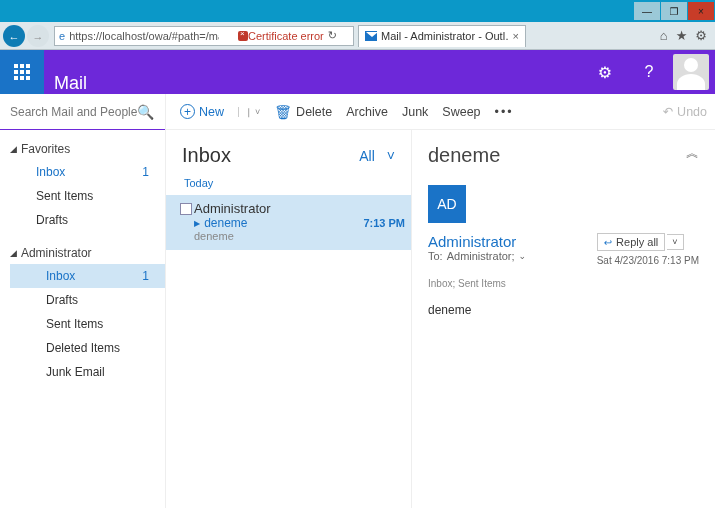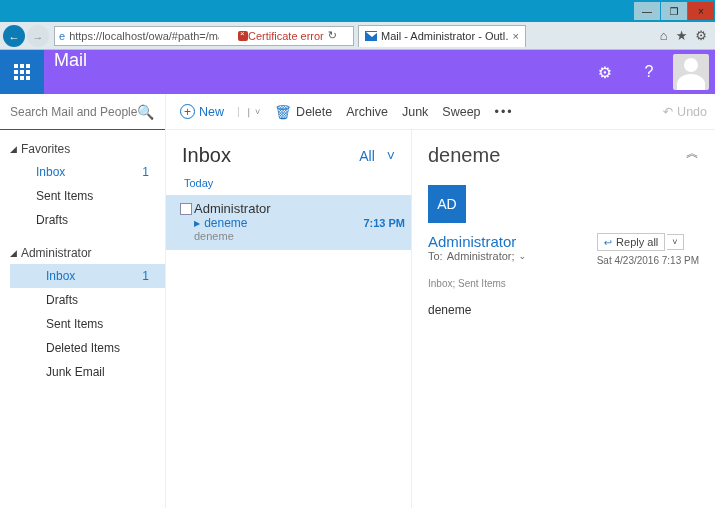--- a/index.html
+++ b/index.html
@@ -23,21 +23,21 @@
 .url-box .cert { position:absolute; right:16px; display:flex; align-items:center; color:#c0392b; }
 .url-box .cert .shield { width:10px;height:10px;background:#c0392b;border-radius:2px;position:relative;}
 .url-box .cert .shield::after{content:"×";position:absolute;color:#fff;font-size:8px;left:2px;top:-2px;}
 .tab { flex:0 0 168px; height:22px; background:#fff; border:1px solid #a8b4ba; border-bottom:none; display:flex; align-items:center; padding:0 6px; margin-left:2px; gap:4px; color:#333; overflow:hidden; white-space:nowrap;}
 .tab .owa-ico { width:12px;height:10px;background:#1a73c7;border:1px solid #1a73c7; position:relative;}
 .tab .owa-ico::after{content:"";position:absolute;left:0;top:0;border-left:6px solid transparent;border-right:6px solid transparent;border-top:5px solid #fff;}
 .ie-right { margin-left:auto; display:flex; gap:8px; padding-right:8px; color:#555; font-size:13px;}
 .ie-right span{cursor:default;}
 
 
-.suite { height:44px; background:#8b5cf6; color:#fff; display:flex; align-items:flex-start; }
+.suite { height:44px; background:#6d28d9; color:#fff; display:flex; align-items:flex-end; }
 .waffle { width:44px; height:44px; background:#1a73c7; display:flex; align-items:center; justify-content:center; }
 .waffle-grid { display:grid; grid-template-columns:repeat(3,4px); grid-template-rows:repeat(3,4px); gap:2px;}
 .waffle-grid i{background:#fff;width:4px;height:4px;}
 .app-name { font-size:18px; font-weight:300; margin-left:10px; }
 .suite-right { margin-left:auto; display:flex; align-items:center; height:100%; }
 .suite-ico { width:44px; height:44px; display:flex; align-items:center; justify-content:center; color:#fff; font-size:16px;}
 .avatar { width:36px;height:36px;background:#ddd;border-radius:2px;margin:0 6px 0 2px;position:relative;overflow:hidden;}
 .avatar::before{content:"";position:absolute;width:14px;height:14px;background:#fff;border-radius:50%;left:11px;top:4px;}
 .avatar::after{content:"";position:absolute;width:28px;height:20px;background:#fff;border-radius:50% 50% 0 0;left:4px;top:20px;}
 

